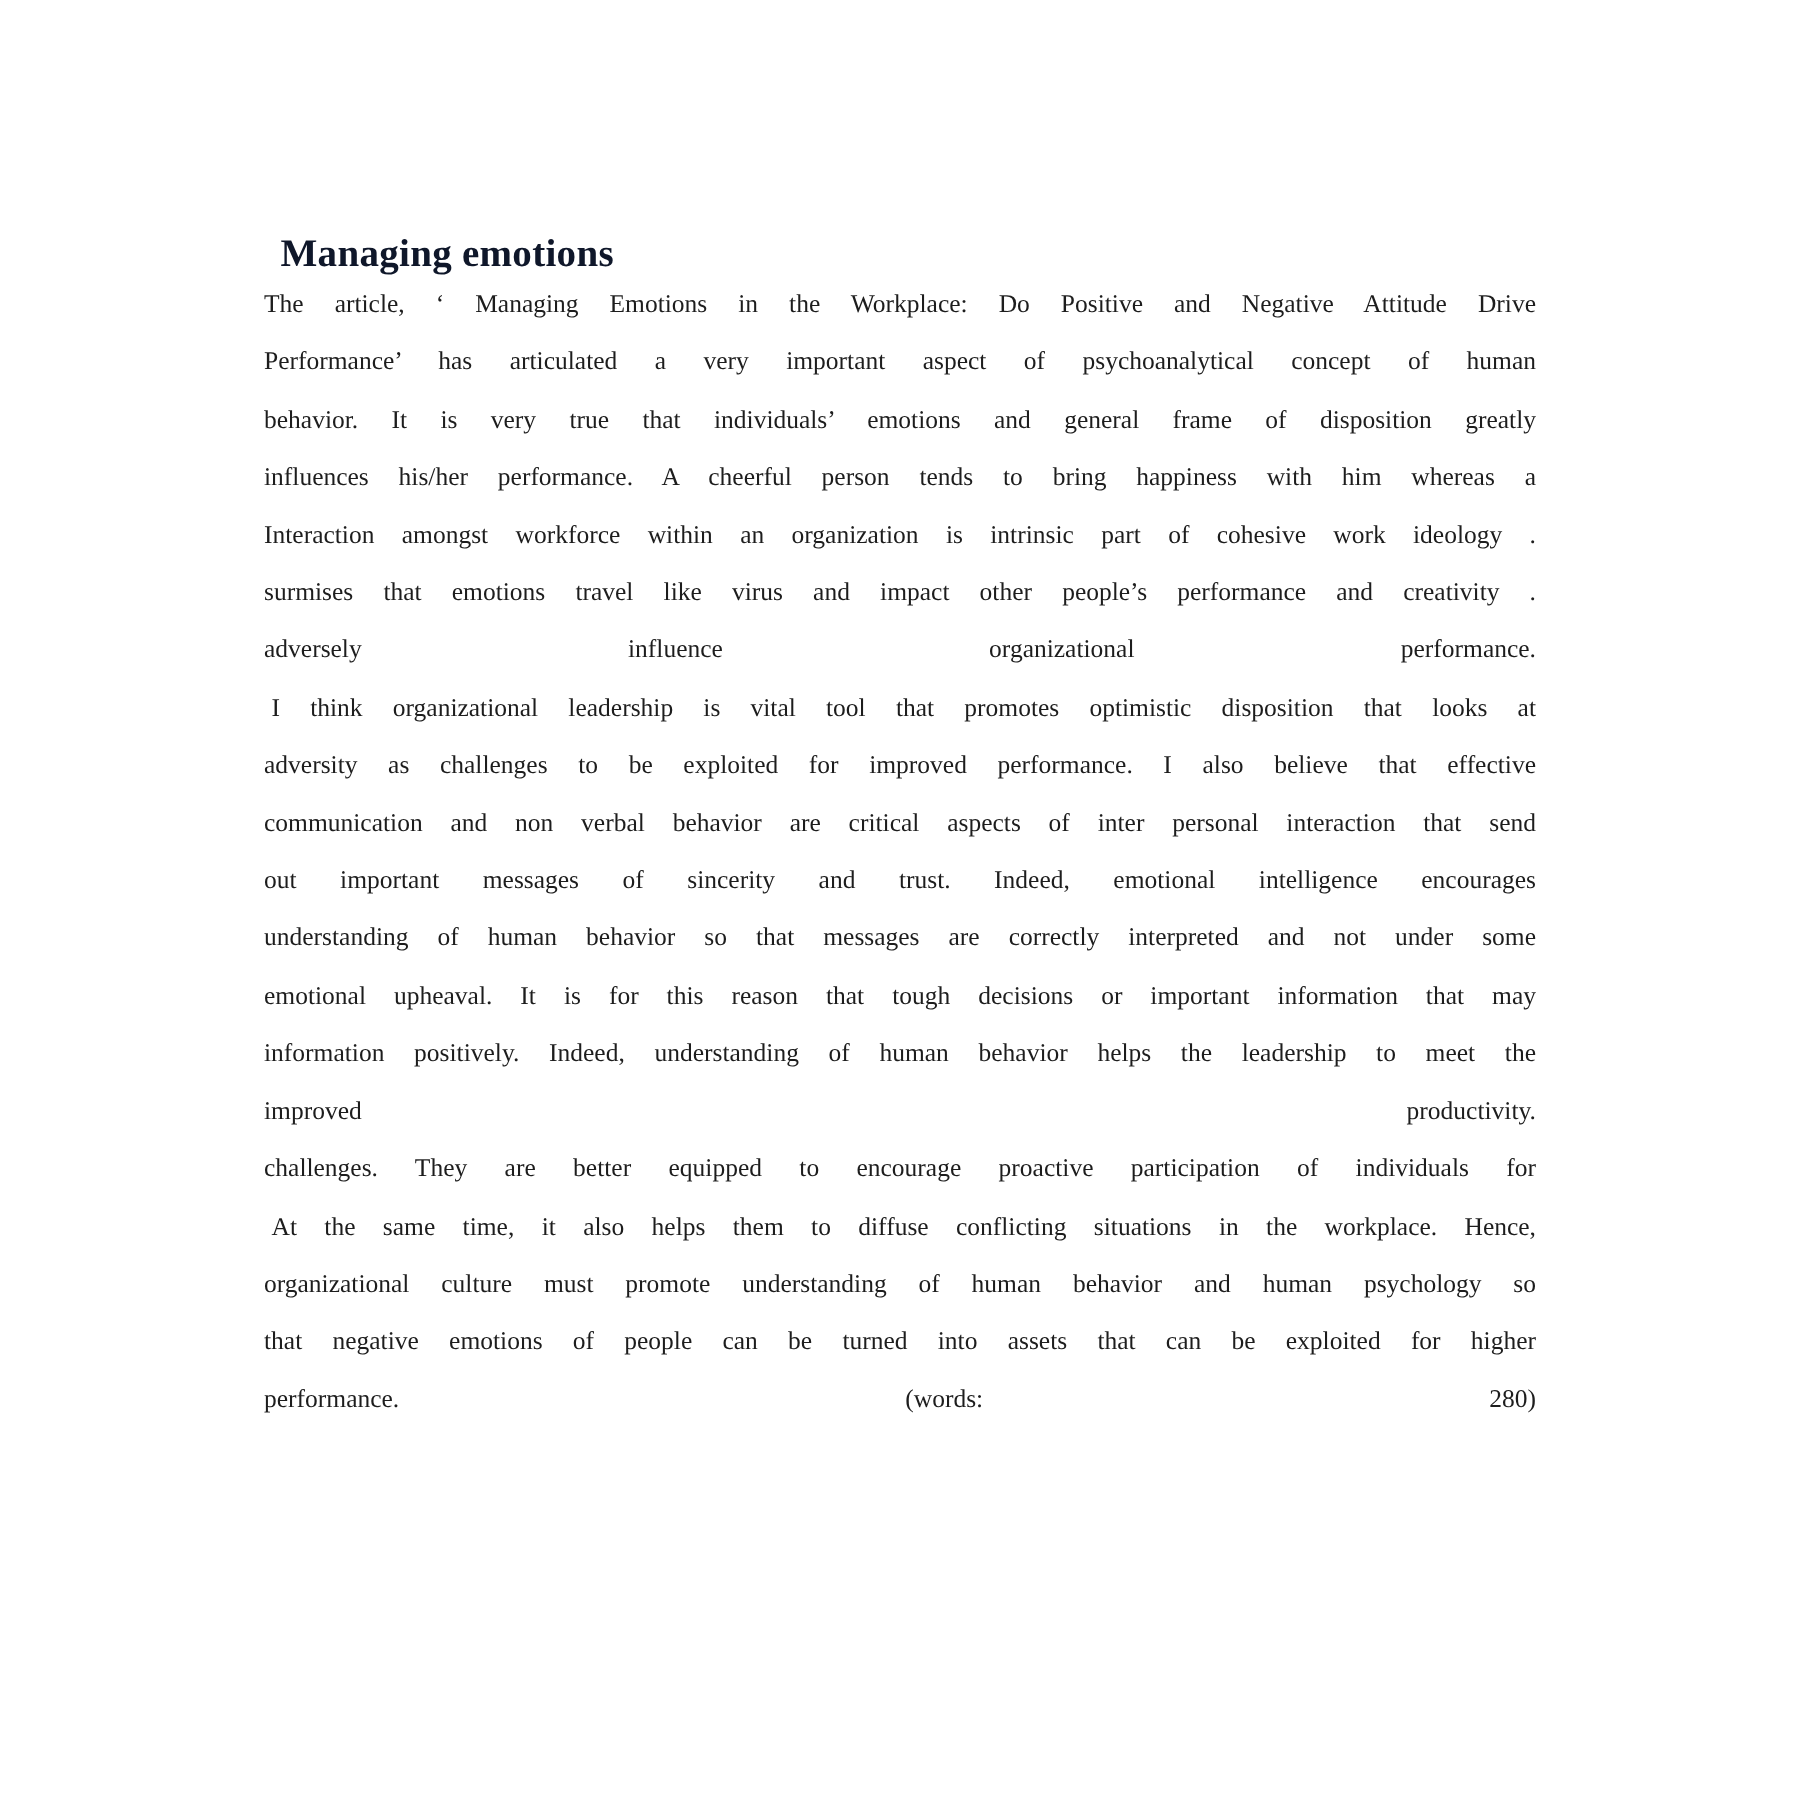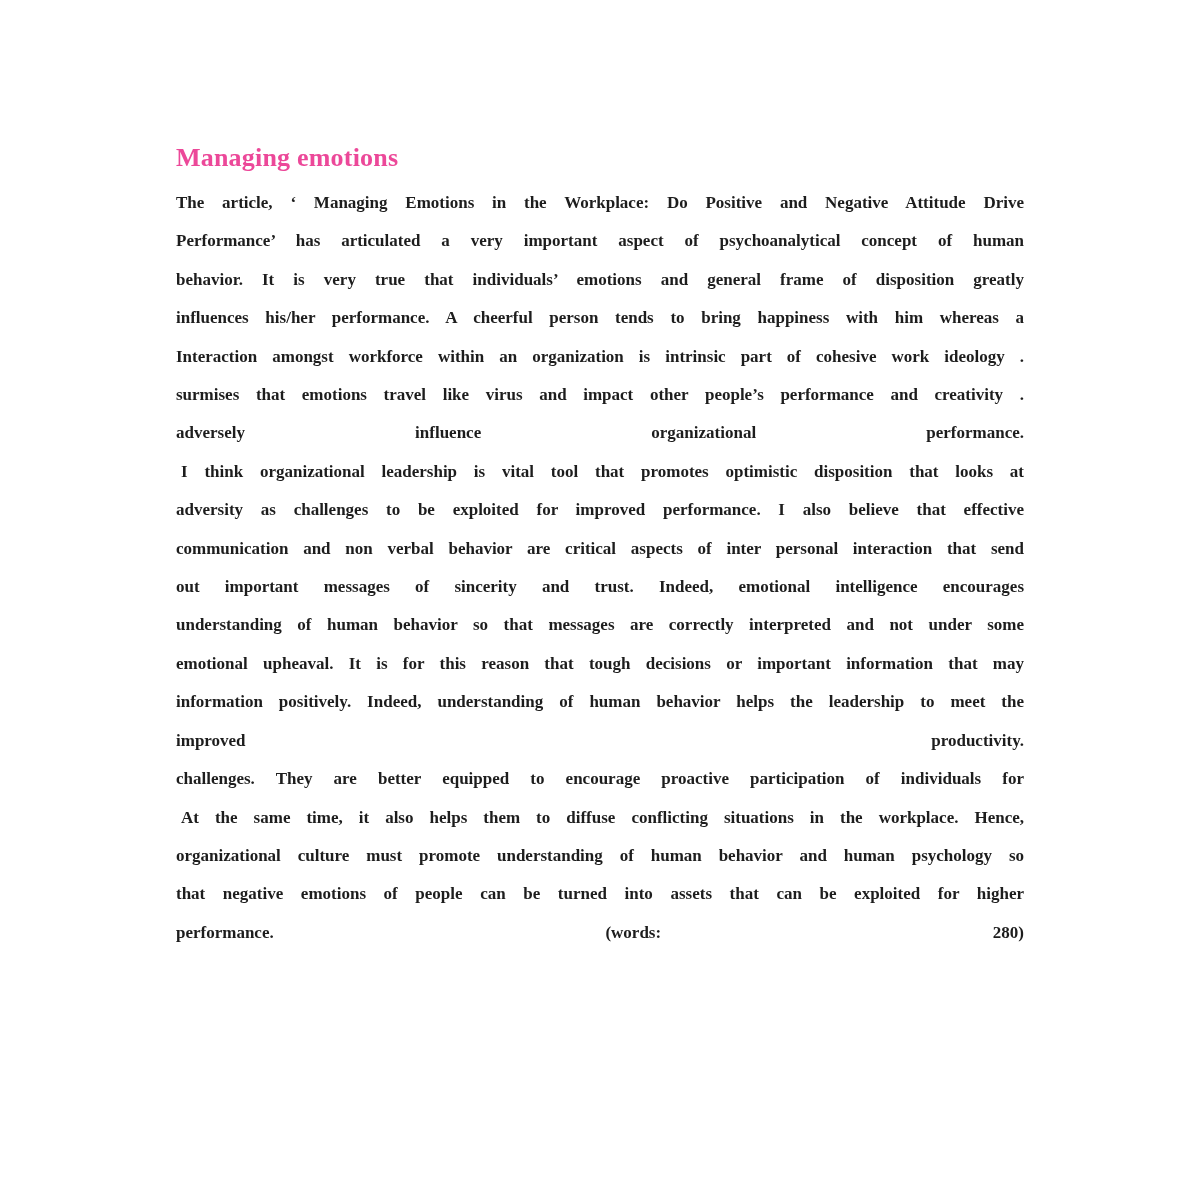--- a/index.html
+++ b/index.html
@@ -13,41 +13,40 @@
     height: 1200px;
     background: #ffffff;
     overflow: hidden;
     font-family: "Liberation Serif", "DejaVu Serif", serif;
     color: #1d1d1d;
   }
   .doc-heading {
     position: absolute;
     left: 176px;
     top: 141px;
-    margin: 0;
+    margin: 11px;
     font-size: 26px;
     line-height: 34px;
     font-weight: bold;
-    color: #ec4899;
+    color: #0f172a;
     letter-spacing: 0.2px;
   }
   .doc-body {
     position: absolute;
     left: 176px;
     top: 184px;
     width: 848px;
   }
   .text-line {
     font-size: 17px;
     line-height: 38.4px;
     text-align: justify;
     text-align-last: justify;
     -moz-text-align-last: justify;
     white-space: normal;
-    font-weight: bold;
   }
   .text-line.indent {
     padding-left: 5px;
   }
 </style>
 </head>
 <body>
 
 <div class="page">
   <h1 class="doc-heading">Managing emotions</h1>

